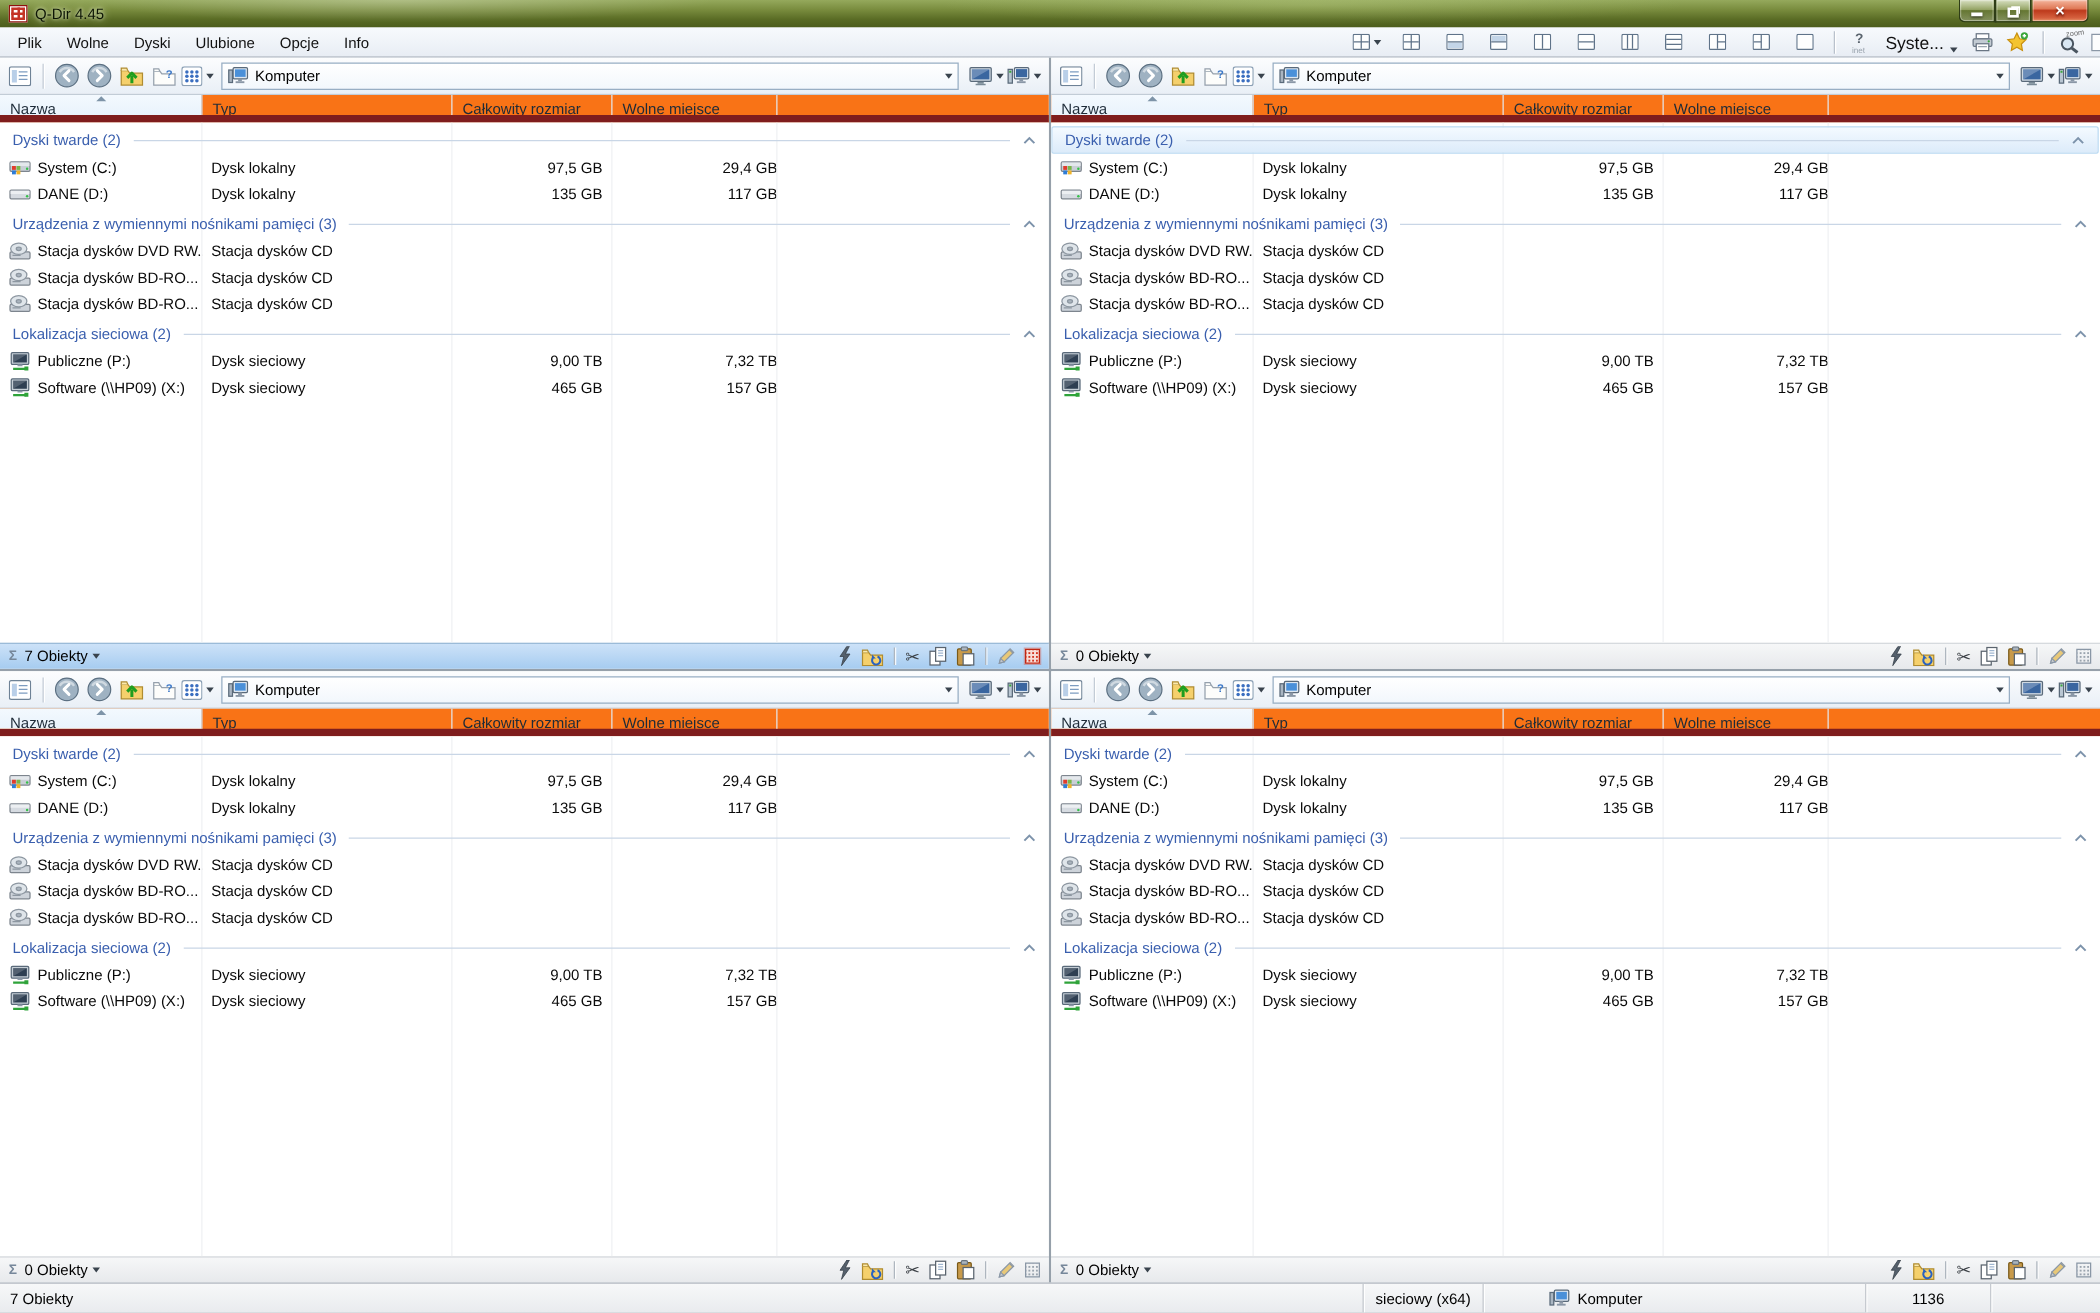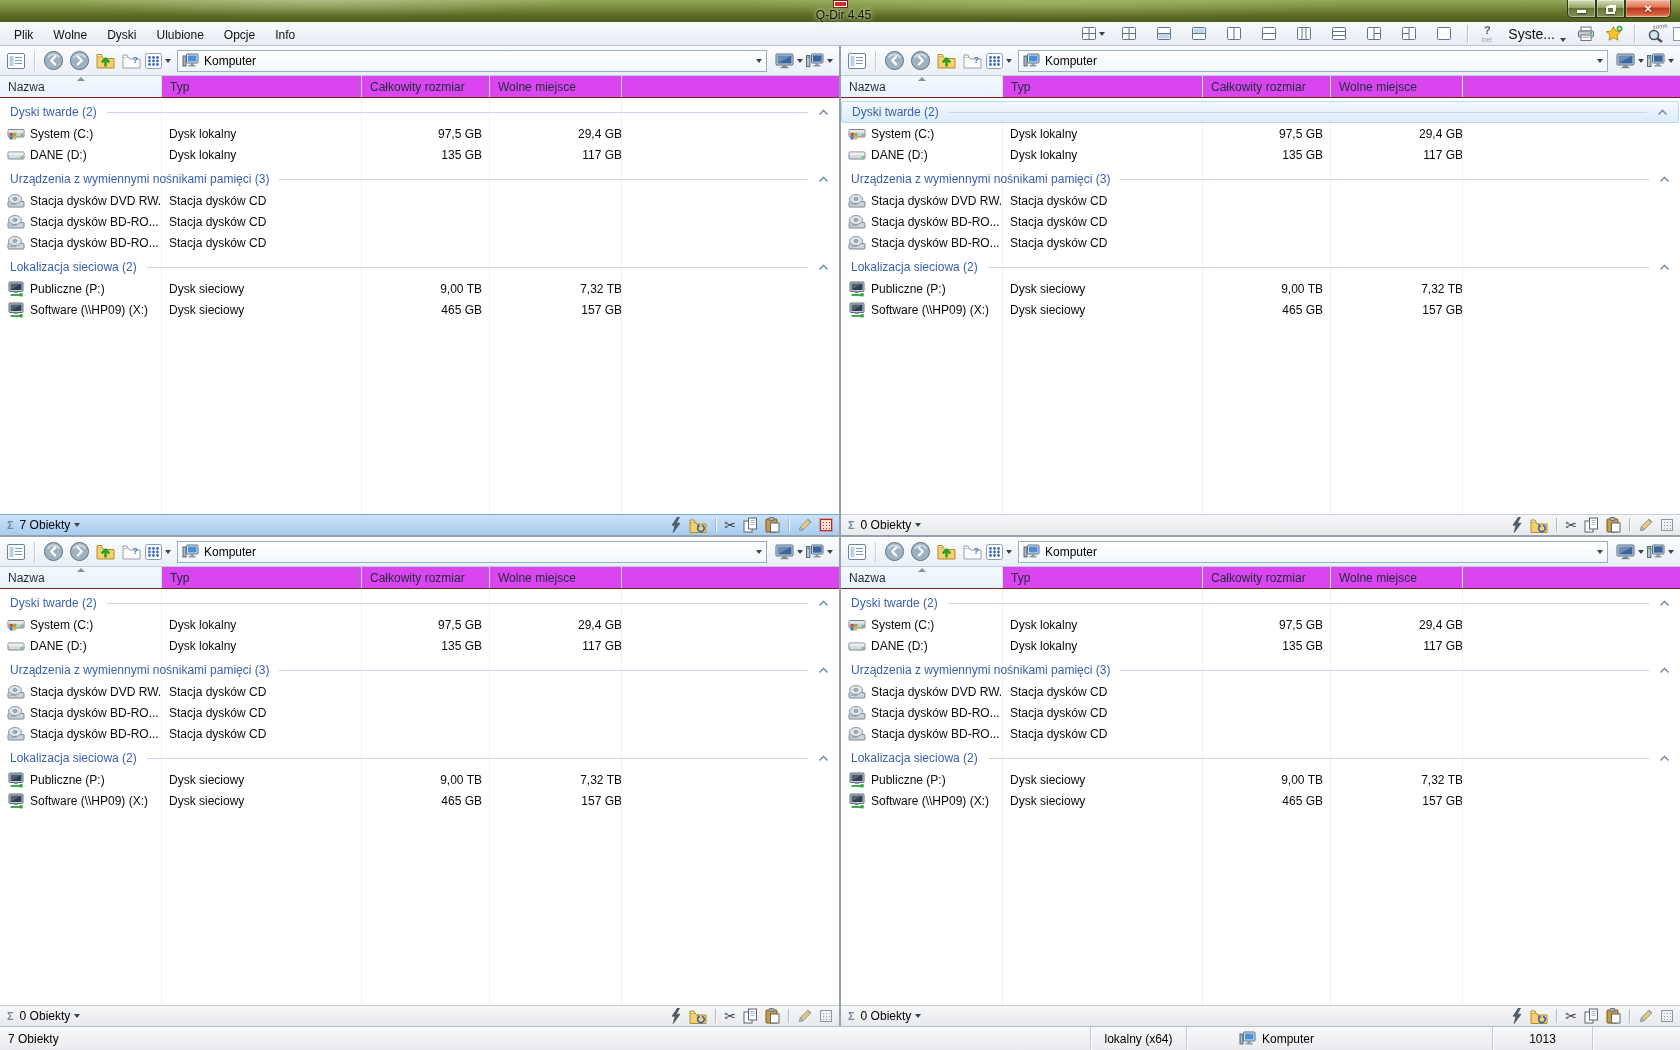--- a/index.html
+++ b/index.html
@@ -1,21 +1,21 @@
 <!DOCTYPE html>
 <html><head>
 <meta charset="utf-8">
 <style>
   *{box-sizing:border-box;margin:0;padding:0}
   html,body{width:1680px;height:1050px;overflow:hidden;font-family:"Liberation Sans",sans-serif;}
   .window{width:1680px;height:1050px;display:flex;flex-direction:column;background:#e8eaed;}
 
   
   .titlebar{height:22px;position:relative;display:flex;align-items:center;padding-left:7px;
-    background:linear-gradient(180deg,#95a95c 0%,#798c3e 35%,#5a6c25 70%,#4c5d1c 100%);flex-direction:column;}
+    background:linear-gradient(180deg,#95a95c 0%,#798c3e 35%,#5a6c25 70%,#4c5d1c 100%);}
   .titlebar::after{content:"";position:absolute;inset:0;
     background:radial-gradient(ellipse 420px 30px at 320px 0px,rgba(255,255,255,.25),transparent 60%),
                radial-gradient(ellipse 500px 26px at 1050px 4px,rgba(220,240,170,.22),transparent 60%);pointer-events:none}
   .qdir-logo{width:15px;height:14px;background:#fff;border:1px solid #8f120d;position:relative;margin-right:6px;z-index:2}
   .qdir-logo::before{content:"";position:absolute;inset:1px;border:2px solid #c43326}
   .qdir-logo::after{content:"";position:absolute;inset:1px;
     background:linear-gradient(#c43326,#c43326) center/2px 100% no-repeat,
                linear-gradient(#c43326,#c43326) center/100% 2px no-repeat}
   .title-text{font-size:12px;color:#0d1505;z-index:2;text-shadow:0 0 7px rgba(240,250,210,.95),0 0 3px rgba(240,250,210,.8)}
   .win-buttons{position:absolute;top:0;right:9px;display:flex;z-index:3}
@@ -48,21 +48,21 @@
 
   .pane-toolbar{height:30px;flex:none;display:flex;align-items:center;gap:2px;padding:0 6px 0 4px;
     background:linear-gradient(180deg,#fcfdfe,#e9eff6);border-bottom:1px solid #c2ccd6}
   .tbtn{height:26px;min-width:24px;display:flex;align-items:center;justify-content:center;gap:3px}
   .tb-sep{width:1px;height:20px;background:#c3ccd6;box-shadow:1px 0 0 #fff;margin:0 4px}
   .addressbar{flex:1;height:22px;margin:0 6px 0 4px;display:flex;align-items:center;
     background:linear-gradient(180deg,#ffffff,#f2f7fc);border:1px solid #98aec4;padding:0 4px;min-width:0}
   .addr-text{flex:1;font-size:12px;color:#000;padding-left:5px;white-space:nowrap;overflow:hidden}
 
   
-  .pane-header{height:22px;flex:none;display:flex;background:#d946ef;border-bottom:1px solid #7f1d1d}
+  .pane-header{height:22px;flex:none;display:flex;background:#f97316;border-bottom:6px solid #7f1d1d}
   .h-cell{position:relative;border-right:1px solid #e3e6ea;font-size:12px;color:#1e2b38;padding:4px 6px 0 8px;white-space:nowrap;overflow:hidden}
   .h-cell.sorted{background:linear-gradient(180deg,#f3f9fe,#e9f3fc);border-right-color:#cfe2f4}
   .h0{width:162px}.h1{width:200px}.h2{width:128px}.h3{width:132px}
   .sort-arrow{position:absolute;top:1px;left:50%;margin-left:-4px;width:0;height:0;
     border-left:4px solid transparent;border-right:4px solid transparent;border-bottom:4px solid #7e94a8}
 
   
   .pane-content{flex:1;position:relative;overflow:hidden;background:#fff}
   .colline{position:absolute;top:0;bottom:0;width:1px;background:#f0f1f3}
   .group-row{height:22px;display:flex;align-items:center;padding-left:10px;position:relative;margin-top:3px}
@@ -1513,29 +1513,29 @@
               </svg>
             </span>
             <span class="ic-select"></span>
           </span>
     </div>
   </section>
     </div>
 
   <div class="global-status">
     <span class="gseg first">7 Obiekty</span>
-    <span class="gseg user">lokalny (x64)</span>
+    <span class="gseg user">sieciowy (x64)</span>
     <span class="gseg loc">
       <span class="ic" id="gs-computer">
           <svg width="17" height="15" viewBox="0 0 17 15">
             <rect x="1" y="3" width="3" height="10" fill="#aab6c2" stroke="#5a6a7a"></rect>
             <rect x="4.5" y="1" width="11.5" height="9" rx="1" fill="#dce6f0" stroke="#5a6a7a"></rect>
             <rect x="6" y="2.5" width="8.5" height="6" fill="#4a90d9"></rect>
             <rect x="8.5" y="10" width="3" height="2" fill="#8a97a6"></rect>
             <rect x="6.5" y="12" width="7" height="1.5" fill="#8a97a6"></rect>
           </svg>
         </span>
       <span>Komputer</span>
     </span>
-    <span class="gseg num">1013</span>
+    <span class="gseg num">1136</span>
     <span class="gseg tail"></span>
   </div>
 </div>
 
 </body></html>

